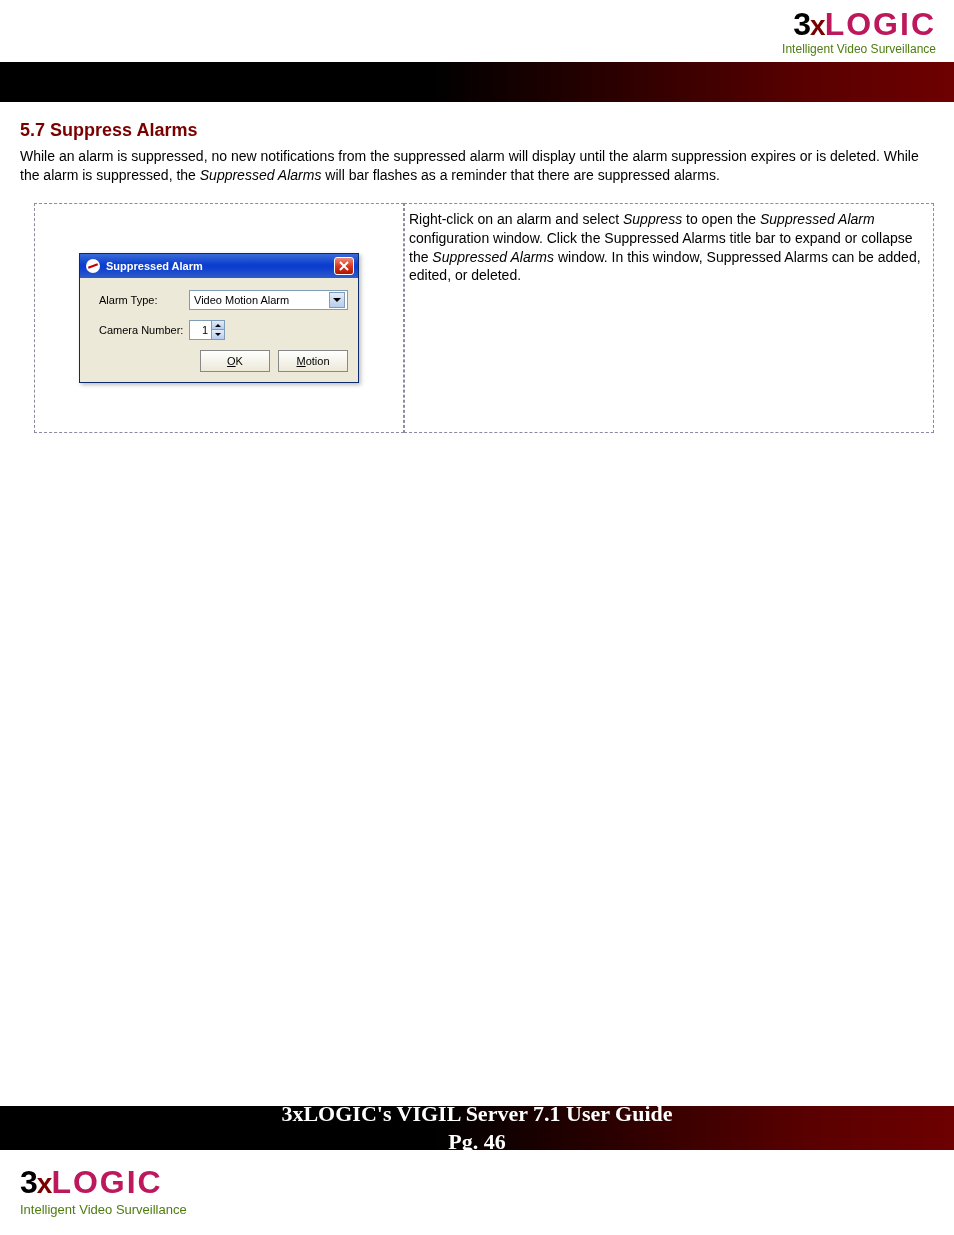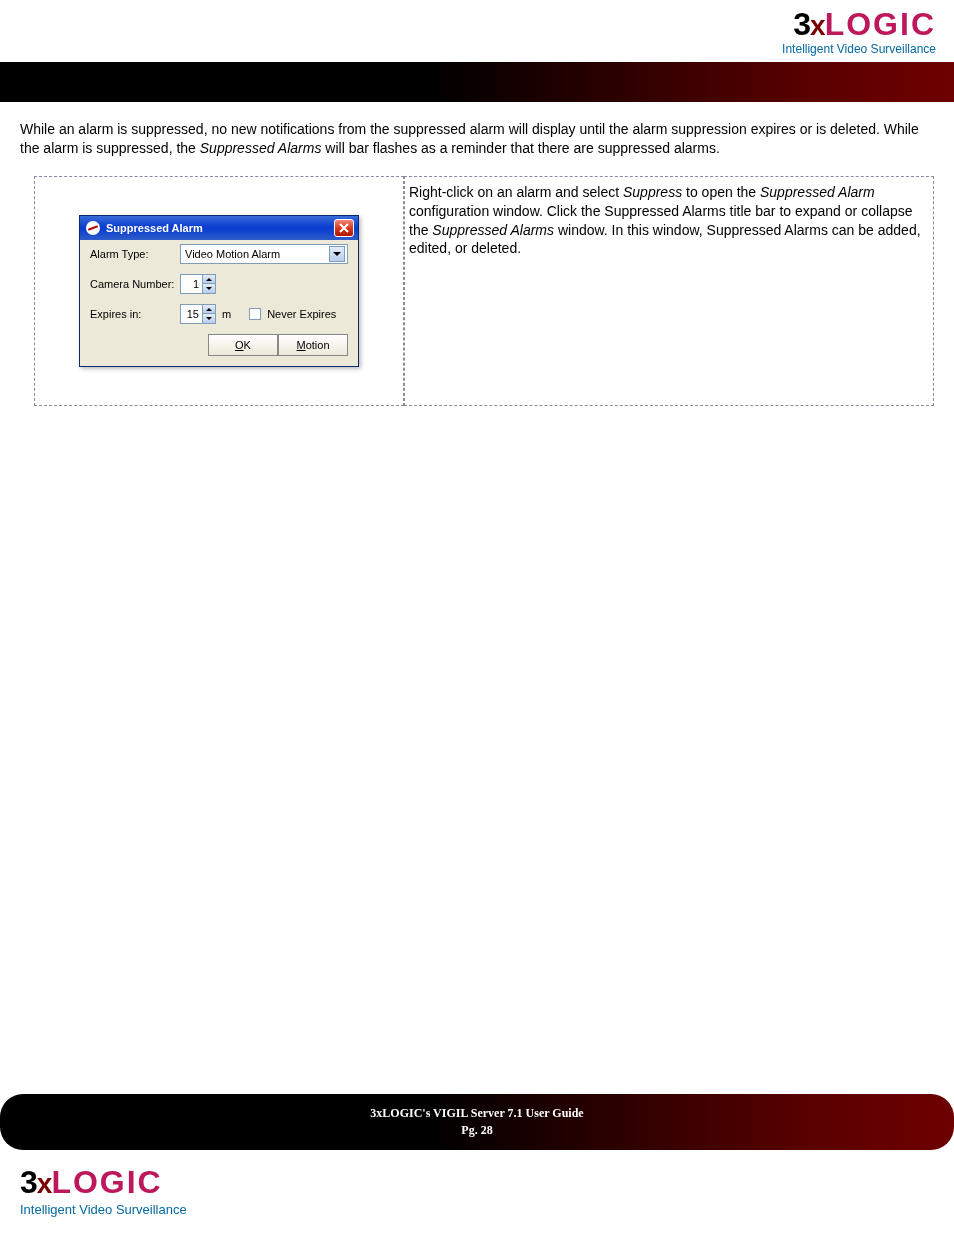--- a/index.html
+++ b/index.html
@@ -20,21 +20,21 @@
     font-family: Arial, Helvetica, sans-serif;
     font-weight: 900;
     letter-spacing: -1px;
     line-height: 1;
     white-space: nowrap;
   }
   .logo .three { font-size: 32px; color: #000; }
   .logo .x     { font-size: 28px; color: #7a0000; font-weight: 900; }
   .logo .logic { font-size: 32px; color: #be185d; letter-spacing: 2px; }
   .tagline {
-    color: #0369a1;
+    color: #4d7c0f;
     font-size: 12px;
     font-family: Arial, sans-serif;
   }
 
   .header {
     position: absolute;
     top: 8px; right: 18px;
     text-align: right;
   }
   .header .tagline { display:block; margin-top:2px; }
@@ -132,21 +132,22 @@
     width: 20px; height: 18px;
     background: linear-gradient(to bottom, #f08b7a, #d83a1f 50%, #b01400);
     border: 1px solid #fff;
     border-radius: 3px;
     display: flex; align-items: center; justify-content: center;
     color: #fff;
     cursor: default;
   }
   .xp-close svg { width: 10px; height: 10px; }
   .xp-body {
-    padding: 4px 10px 10px 10px;
+    padding: 12px 10px 10px 10px;
+    margin-left: 9px;
   }
   .xp-row {
     display: flex;
     align-items: center;
     margin-bottom: 10px;
   }
   .xp-label {
     width: 90px;
     font-size: 11px;
   }
@@ -203,52 +204,51 @@
   .xp-unit { margin: 0 18px 0 6px; font-size:11px; }
   .xp-check {
     width: 12px; height: 12px;
     border: 1px solid #7f9db9;
     background: #fff;
     margin-right: 6px;
   }
   .xp-btnrow {
     display: flex;
     justify-content: flex-end;
-    gap: 0;
+    gap: 8px;
     margin-top: 4px;
   }
   .xp-button {
     min-width: 70px;
     height: 22px;
     border: 1px solid #888;
     background: linear-gradient(to bottom,#fff,#ece9d8);
     font-size: 11px;
     display: flex; align-items: center; justify-content: center;
     text-decoration: underline;
     text-decoration-color: transparent;
   }
   .xp-button span { position: relative; }
   .xp-button span::first-letter { text-decoration: underline; }
 
   
   .footer-bar {
     position: absolute;
     left: 0; right: 0;
     bottom: 85px;
-    height: 56px;
+    height: 44px;
     background: linear-gradient(to right, #000 0%, #000 45%, #5a0000 85%, #6e0000 100%);
     color: #fff;
     display: flex;
     flex-direction: column;
     align-items: center;
     justify-content: center;
     font-family: "Times New Roman", serif;
     font-weight: bold;
-    font-size: 12px;
-    border-radius: 23px;
+    font-size: 22px;
   }
   .footer-bar .pg { margin-top: 2px; }
 
   .footer-logo {
     position: absolute;
     left: 20px;
     bottom: 18px;
   }
   .footer-logo .tagline { display:block; margin-top: 4px; font-size: 13px; }
 </style>
@@ -258,20 +258,21 @@
 <div class="header">
   <span class="logo">
     <span class="three">3</span><span class="x">x</span><span class="logic">LOGIC</span>
   </span>
   <span class="tagline">Intelligent Video Surveillance</span>
 </div>
 
 <div class="top-bar"></div>
 
 <div class="content">
+  <div class="section-title">5.7 Suppress Alarms</div>
   <p class="body-text">
     <span>While an alarm is suppressed, no new notifications from the suppressed alarm will display until the alarm suppression expires or is deleted. While the alarm is suppressed, the </span><span class="italic">Suppressed Alarms</span><span> will bar flashes as a reminder that there are suppressed alarms.</span>
   </p>
 
   <div class="dashed-row">
 
     <div class="dashed-cell left">
       <div class="xp-dialog">
         <div class="xp-titlebar">
           <span class="xp-title-icon"></span>
@@ -296,33 +297,20 @@
             <span class="xp-label">Camera Number:</span>
             <div class="xp-spin">
               <span class="val">1</span>
               <span class="spinbtns">
                 <div class="up"></div>
                 <div class="dn"></div>
               </span>
             </div>
           </div>
 
-          <div class="xp-row">
-            <span class="xp-label">Expires in:</span>
-            <div class="xp-spin">
-              <span class="val">15</span>
-              <span class="spinbtns">
-                <div class="up"></div>
-                <div class="dn"></div>
-              </span>
-            </div>
-            <span class="xp-unit">m</span>
-            <span class="xp-check"></span>
-            <span>Never Expires</span>
-          </div>
 
           <div class="xp-btnrow">
             <div class="xp-button">
                 <span>OK</span>
               </div>
             <div class="xp-button">
                 <span>Motion</span>
               </div>
           </div>
 
@@ -333,21 +321,21 @@
     <div class="dashed-cell right">
       <p>
         <span>Right-click on an alarm and select </span><em>Suppress</em><span> to open the </span><em>Suppressed Alarm</em><span> configuration window.  Click the Suppressed Alarms title bar to expand or collapse the </span><em>Suppressed Alarms</em><span> window. In this window, Suppressed Alarms can be added, edited, or deleted.</span>
       </p>
     </div>
   </div>
 </div>
 
 <div class="footer-bar">
   <div>3xLOGIC's VIGIL Server 7.1 User Guide</div>
-  <div class="pg">Pg. 28</div>
+  <div class="pg">Pg. 46</div>
 </div>
 
 <div class="footer-logo">
   <span class="logo">
     <span class="three">3</span><span class="x">x</span><span class="logic">LOGIC</span>
   </span>
   <span class="tagline">Intelligent Video Surveillance</span>
 </div>
 
 </body></html>

